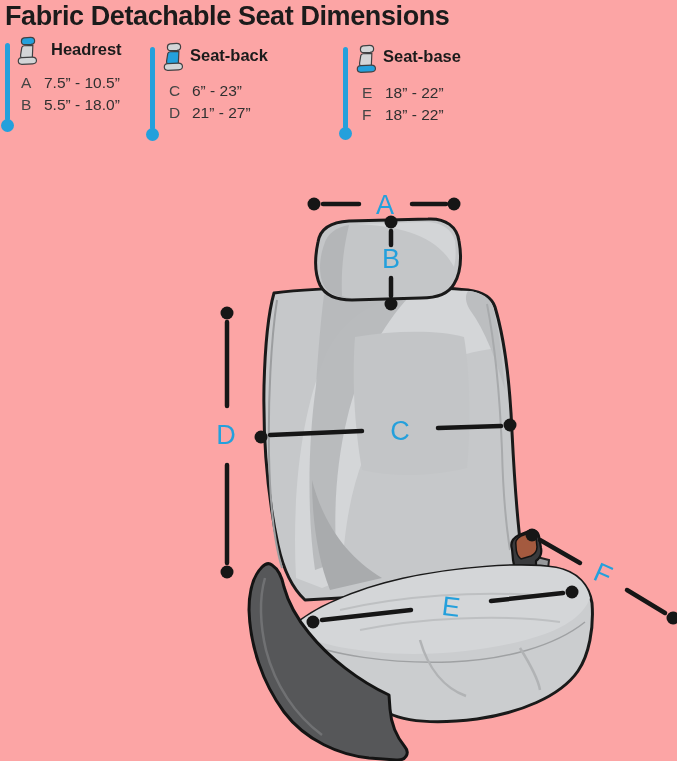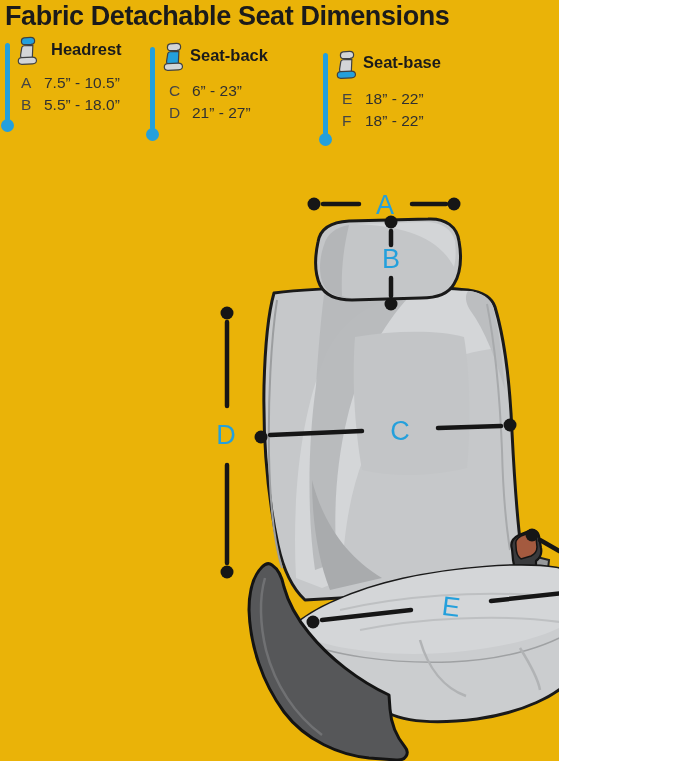--- a/index.html
+++ b/index.html
@@ -1,27 +1,27 @@
 <!DOCTYPE html>
 <html><head>
 <meta charset="utf-8">
 <style>
   html,body{margin:0;padding:0;background:#fff;}
   .stage{
-    position:relative;width:559px;height:761px;background:#eab308;
+    position:relative;width:677px;height:761px;background:#fca5a5;
     font-family:"Liberation Sans", sans-serif;overflow:hidden;
     --accent:#24a0dc; --ink:#1b1b1b;
   }
   .title{
     position:absolute;left:5px;top:1px;margin:0;
     font-size:27px;font-weight:700;color:var(--ink);letter-spacing:-0.4px;
   }
   
   .lcol{position:absolute;top:0;left:0;width:170px;height:150px;}
-  .c1{left:2px;} .c2{left:146px;} .c3{left:319px;margin-top:6px;}
+  .c1{left:2px;} .c2{left:146px;} .c3{left:339px;}
   .vbar{position:absolute;width:5px;background:var(--accent);border-radius:3px;}
   .c1 .vbar{left:3px;top:43px;height:78px;}
   .c2 .vbar{left:4px;top:47px;height:83px;}
   .c3 .vbar{left:4px;top:47px;height:82px;}
   .vdot{position:absolute;width:13px;height:13px;border-radius:50%;background:var(--accent);}
   .c1 .vdot{left:-1px;top:119px;}
   .c2 .vdot{left:0px;top:128px;}
   .c3 .vdot{left:0px;top:127px;}
   .licon{position:absolute;width:22px;height:30px;}
   .c1 .licon{left:14px;top:36px;}

